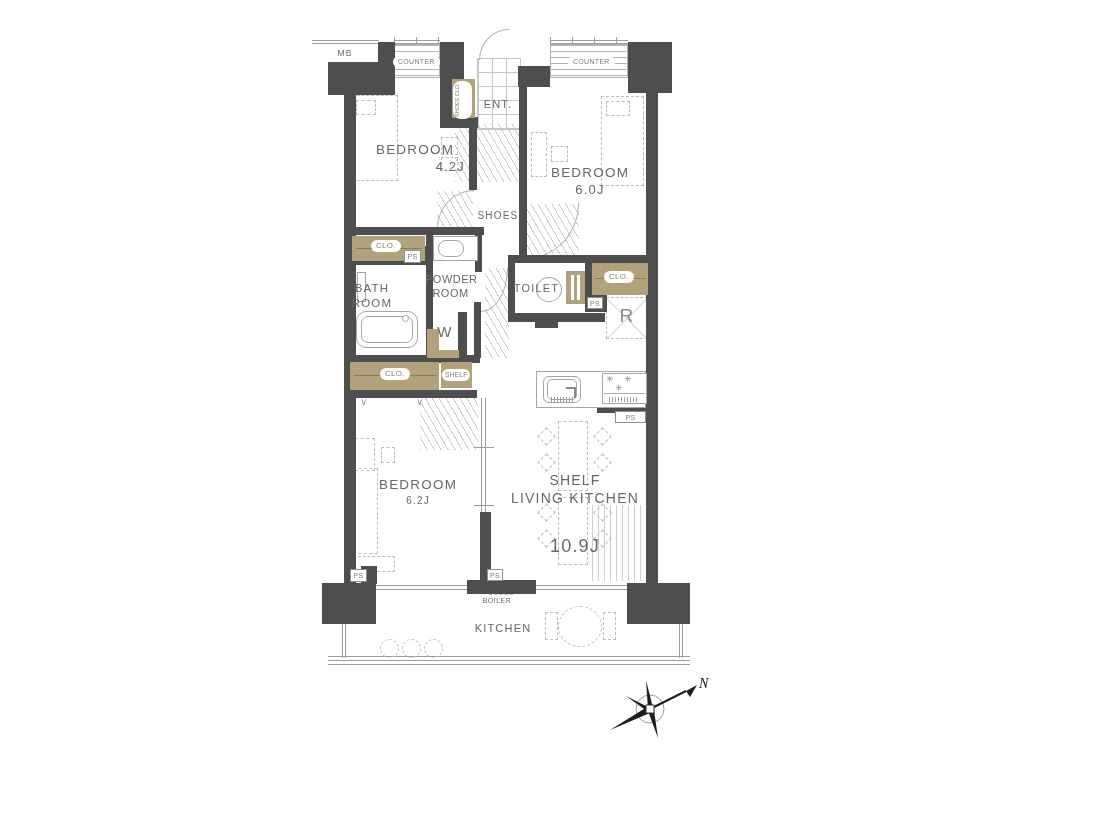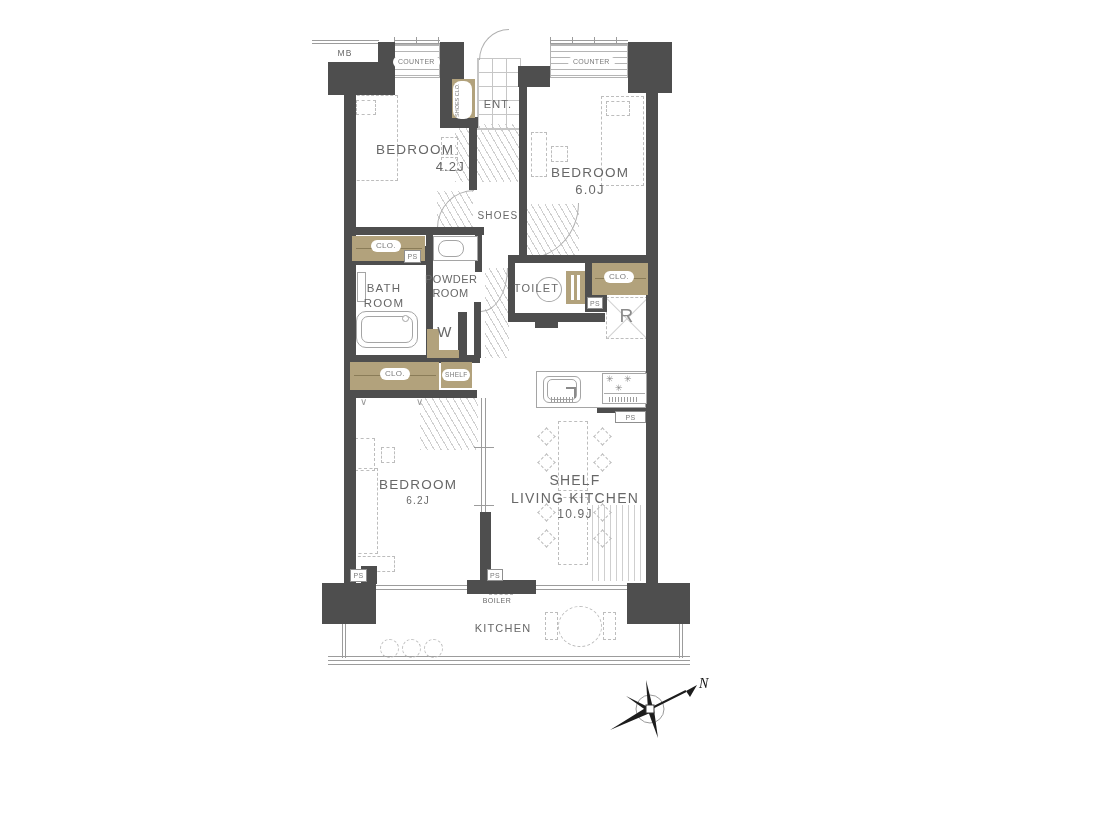--- a/index.html
+++ b/index.html
@@ -191,23 +191,23 @@
     <span>BEDROOM</span>
       <span style="font-size:13px;">6.0J</span>
     </div>
   <div class="lbl" style="left:368px;top:476px;width:100px;font-size:13.5px;">
     <span>BEDROOM</span>
       <span style="font-size:10px;">6.2J</span>
     </div>
   <div class="lbl" style="left:490px;top:471px;width:170px;font-size:14px;">
     <span>SHELF</span>
       <span>LIVING KITCHEN</span>
-      <span style="font-size:12px;">10.9J</span>
-    </div>
-  <div class="lbl" style="left:348px;top:281px;width:72px;font-size:11.5px;">
+      <span style="font-size:18px;margin-top:28px;">10.9J</span>
+    </div>
+  <div class="lbl" style="left:336px;top:281px;width:72px;font-size:11.5px;">
     <span>BATH</span>
       <span>ROOM</span>
     </div>
   <div class="lbl" style="left:425px;top:272px;width:51px;font-size:11px;letter-spacing:.5px;">
     <span>POWDER</span>
       <span>ROOM</span>
     </div>
   <div class="lbl" style="left:509px;top:281px;width:55px;font-size:11px;">
       <span>TOILET</span>
     </div>

